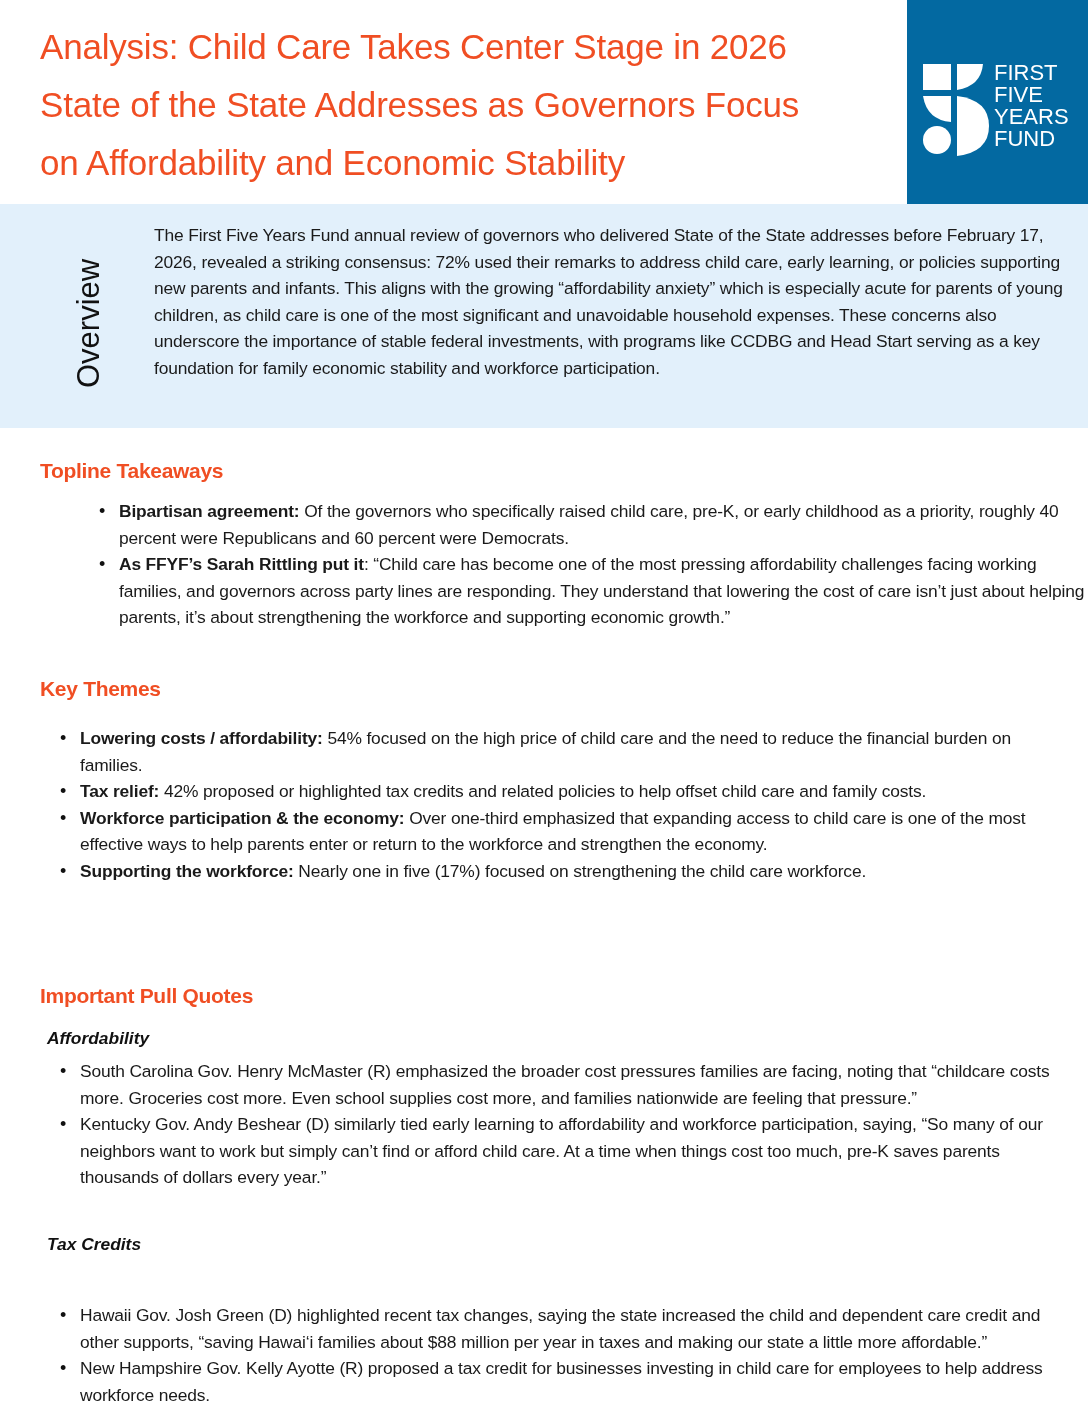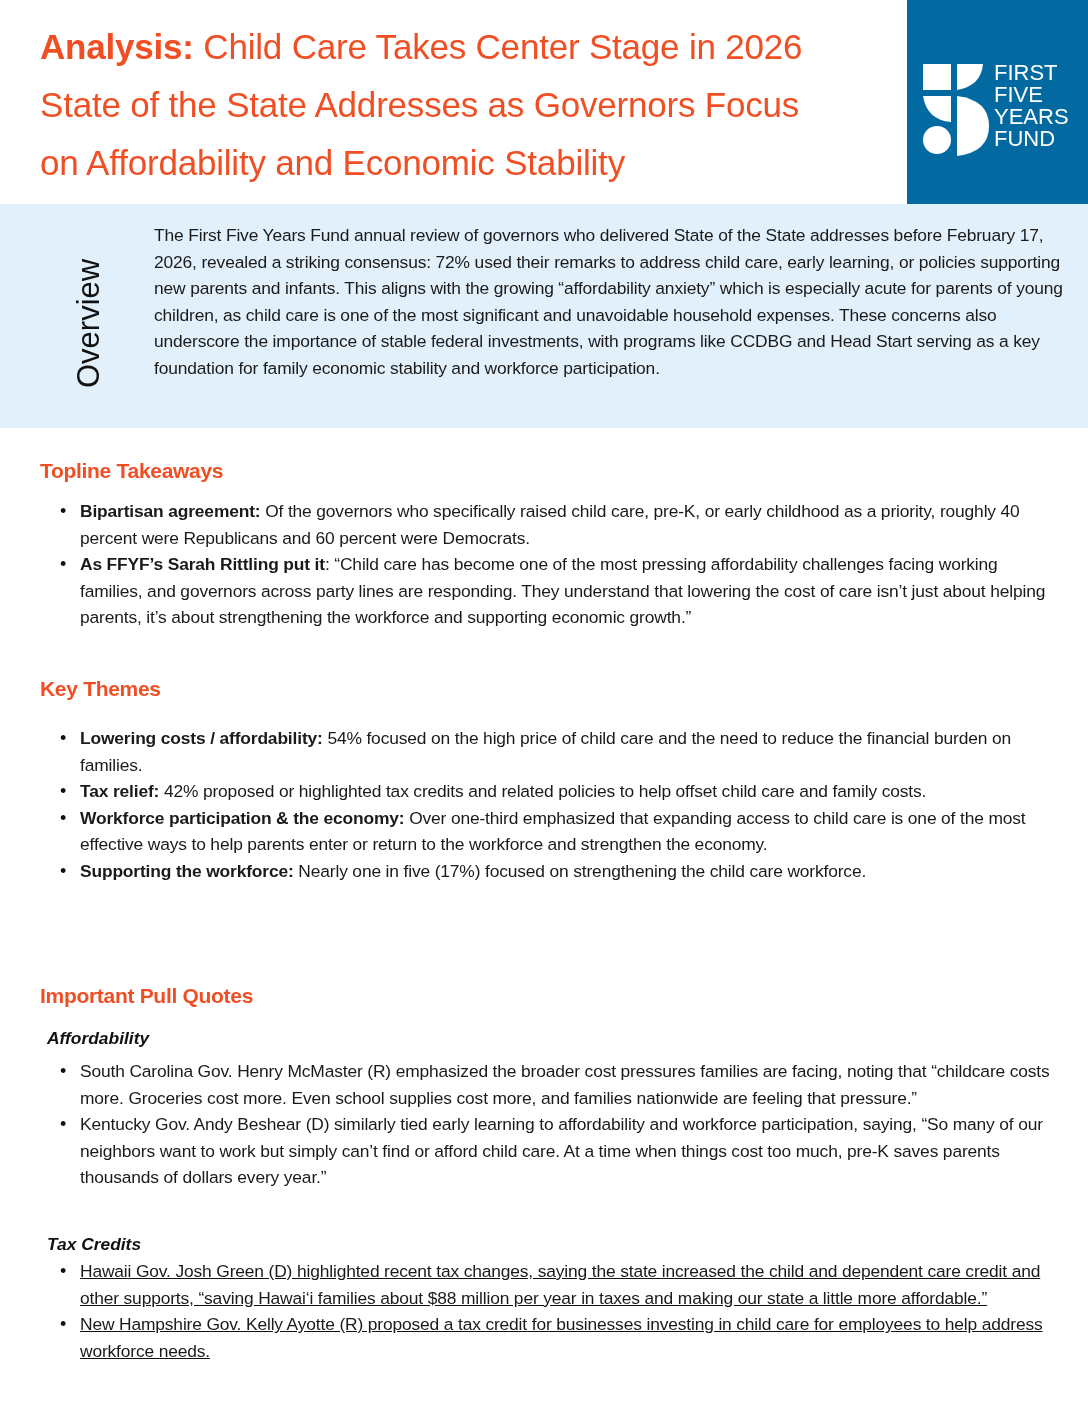--- a/index.html
+++ b/index.html
@@ -2,21 +2,21 @@
 <html><head>
 <meta charset="utf-8">
 <style>
   * { box-sizing: border-box; margin: 0; padding: 0; }
   html, body { width: 1088px; height: 1408px; background: #ffffff; overflow: hidden; }
   body { font-family: "Liberation Sans", sans-serif; color: #111111; position: relative; }
 
   .header { position: absolute; left: 0; top: 0; width: 1088px; height: 204px; background: #ffffff; }
   .title { position: absolute; left: 40px; top: 18px; width: 860px; color: #f04e23;
            font-family: "Liberation Sans", sans-serif; font-size: 35px; line-height: 58px; letter-spacing: -0.2px; }
-  .title .bold { font-weight: bold; }
+  .title .bold { font-weight: normal; }
 
   .logo-box { position: absolute; left: 907px; top: 0; width: 181px; height: 204px; background: #0369a1; }
   .logo-mark { position: absolute; left: 16px; top: 64px; width: 68px; height: 92px; }
   .logo-text { position: absolute; left: 87px; top: 62px; color: #ffffff; font-family: "Liberation Sans", sans-serif;
                font-size: 22px; line-height: 22px; letter-spacing: 0px; }
   .logo-text div { height: 22px; }
 
   .overview { position: absolute; left: 0; top: 204px; width: 1088px; height: 224px; background: #e2f0fb; }
   .overview-label-wrap { position: absolute; left: 72px; top: 388px; transform: rotate(-90deg); transform-origin: 0 0;
                          font-size: 31px; white-space: nowrap; line-height: 34px; color: #111; }
@@ -61,21 +61,21 @@
     <div>YEARS</div>
     <div>FUND</div>
   </div>
 </div>
 
 <div class="overview"></div>
 <div class="overview-label-wrap">Overview</div>
 <div class="overview-text">The First Five Years Fund annual review of governors who delivered State of the State addresses before February 17, 2026, revealed a striking consensus: 72% used their remarks to address child care, early learning, or policies supporting new parents and infants. This aligns with the growing “affordability anxiety” which is especially acute for parents of young children, as child care is one of the most significant and unavoidable household expenses. These concerns also underscore the importance of stable federal investments, with programs like CCDBG and Head Start serving as a key foundation for family economic stability and workforce participation.</div>
 
 <h2 class="section" style="top:451px;margin-top:8px;">Topline Takeaways</h2>
-<ul class="bullets" style="top:498px;">
+<ul class="bullets" style="top:498px;margin-left:39px;">
   <li><b>Bipartisan agreement:</b><span> Of the governors who specifically raised child care, pre-K, or early childhood as a priority, roughly 40 percent were Republicans and 60 percent were Democrats.</span></li>
   <li><b>As FFYF’s Sarah Rittling put it</b><span>: “Child care has become one of the most pressing affordability challenges facing working families, and governors across party lines are responding. They understand that lowering the cost of care isn’t just about helping parents, it’s about strengthening the workforce and supporting economic growth.”</span></li>
 </ul>
 
 <h2 class="section" style="top:677px;">Key Themes</h2>
 <ul class="bullets" style="top:725px;">
   <li><b>Lowering costs / affordability:</b><span> 54% focused on the high price of child care and the need to reduce the financial burden on families.</span></li>
   <li><b>Tax relief:</b><span> 42% proposed or highlighted tax credits and related policies to help offset child care and family costs.</span></li>
   <li><b>Workforce participation &amp; the economy:</b><span> Over one-third emphasized that expanding access to child care is one of the most effective ways to help parents enter or return to the workforce and strengthen the economy.</span></li>
   <li><b>Supporting the workforce:</b><span> Nearly one in five (17%) focused on strengthening the child care workforce.</span></li>
@@ -83,16 +83,16 @@
 
 <h2 class="section" style="top:984px;">Important Pull Quotes</h2>
 
 <div class="subhead" style="top:1028px;">Affordability</div>
 <ul class="bullets" style="top:1058px;">
   <li>South Carolina Gov. Henry McMaster (R) emphasized the broader cost pressures families are facing, noting that “childcare costs more. Groceries cost more. Even school supplies cost more, and families nationwide are feeling that pressure.”</li>
   <li>Kentucky Gov. Andy Beshear (D) similarly tied early learning to affordability and workforce participation, saying, “So many of our neighbors want to work but simply can’t find or afford child care. At a time when things cost too much, pre-K saves parents thousands of dollars every year.”</li>
 </ul>
 
 <div class="subhead" style="top:1234px;text-align:center;">Tax Credits</div>
-<ul class="bullets" style="top:1258px;text-decoration:underline;">
+<ul class="bullets" style="top:1302px;">
   <li>Hawaii Gov. Josh Green (D) highlighted recent tax changes, saying the state increased the child and dependent care credit and other supports, “saving Hawai‘i families about $88 million per year in taxes and making our state a little more affordable.”</li>
   <li>New Hampshire Gov. Kelly Ayotte (R) proposed a tax credit for businesses investing in child care for employees to help address workforce needs.</li>
 </ul>
 
 </body></html>

